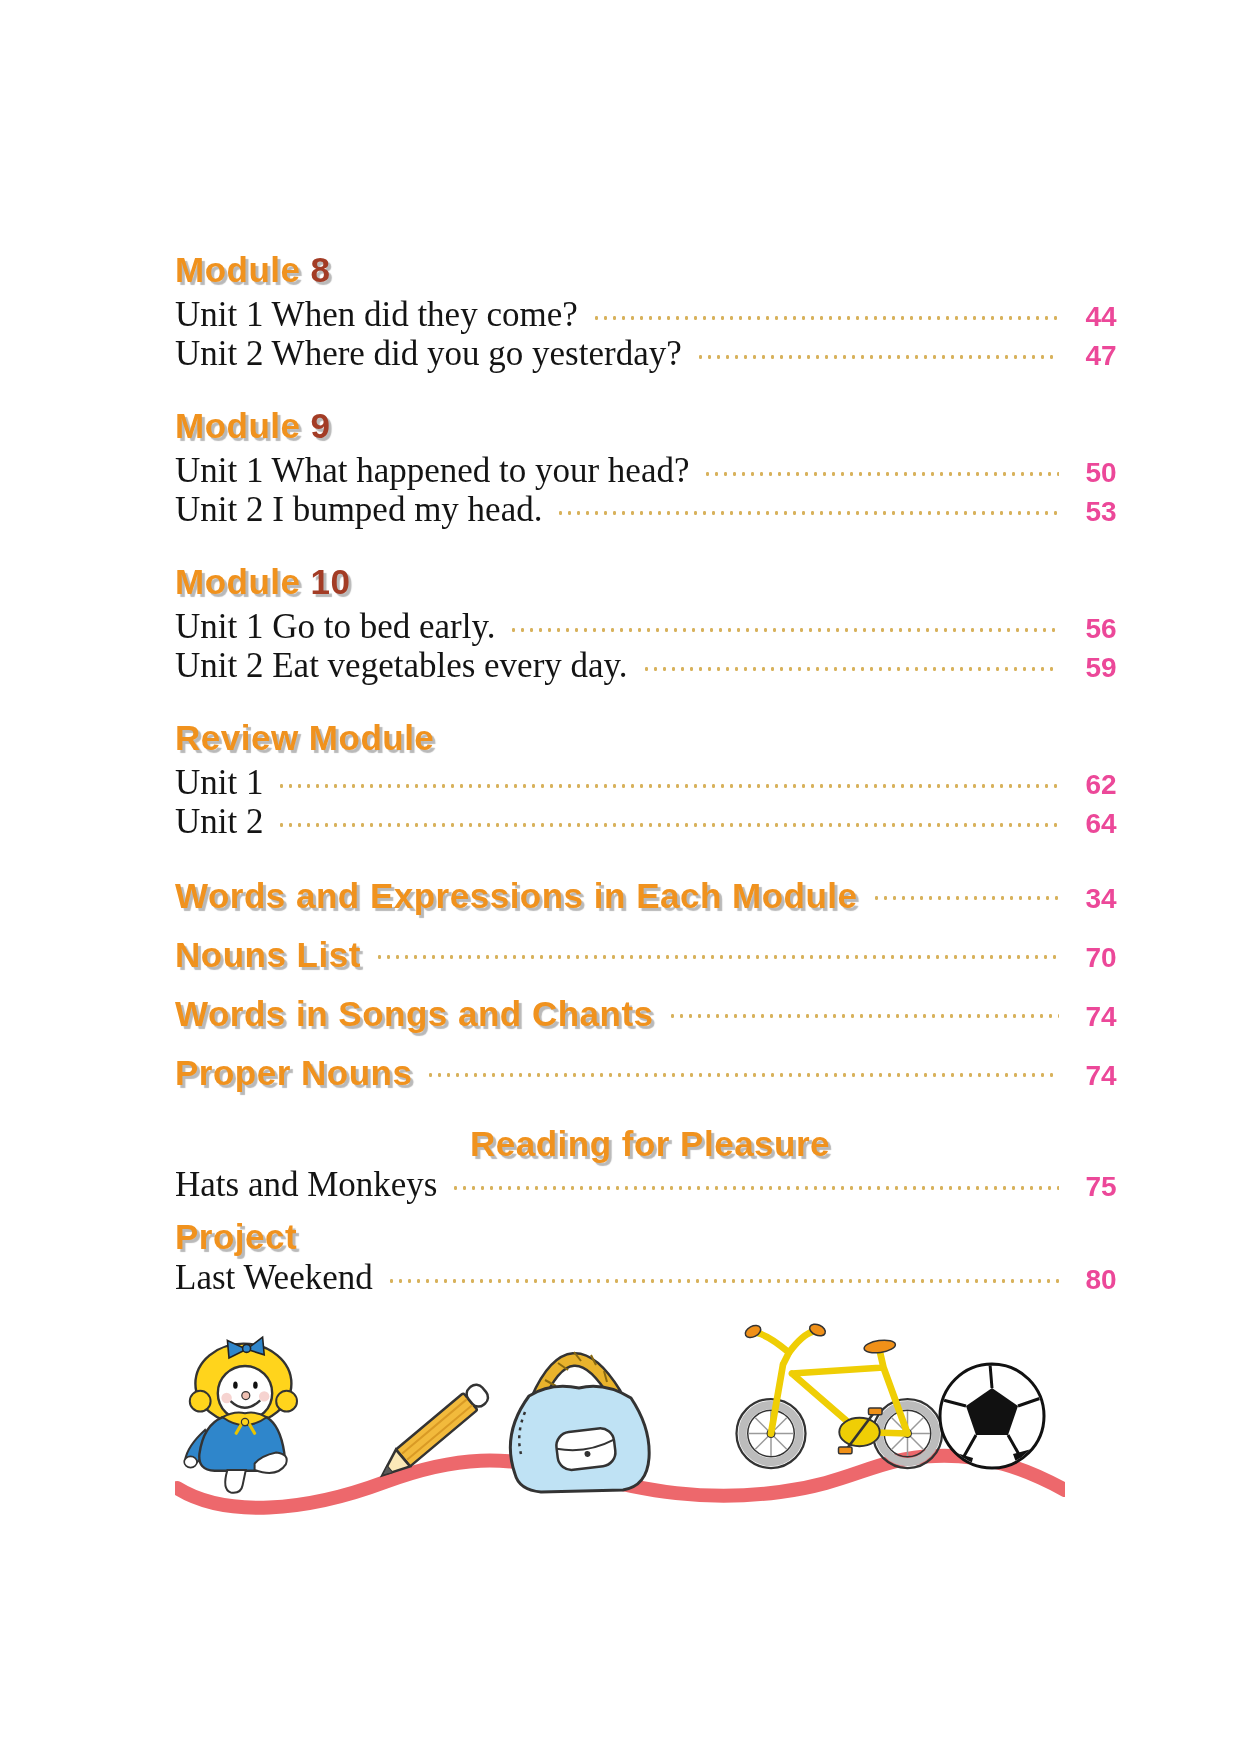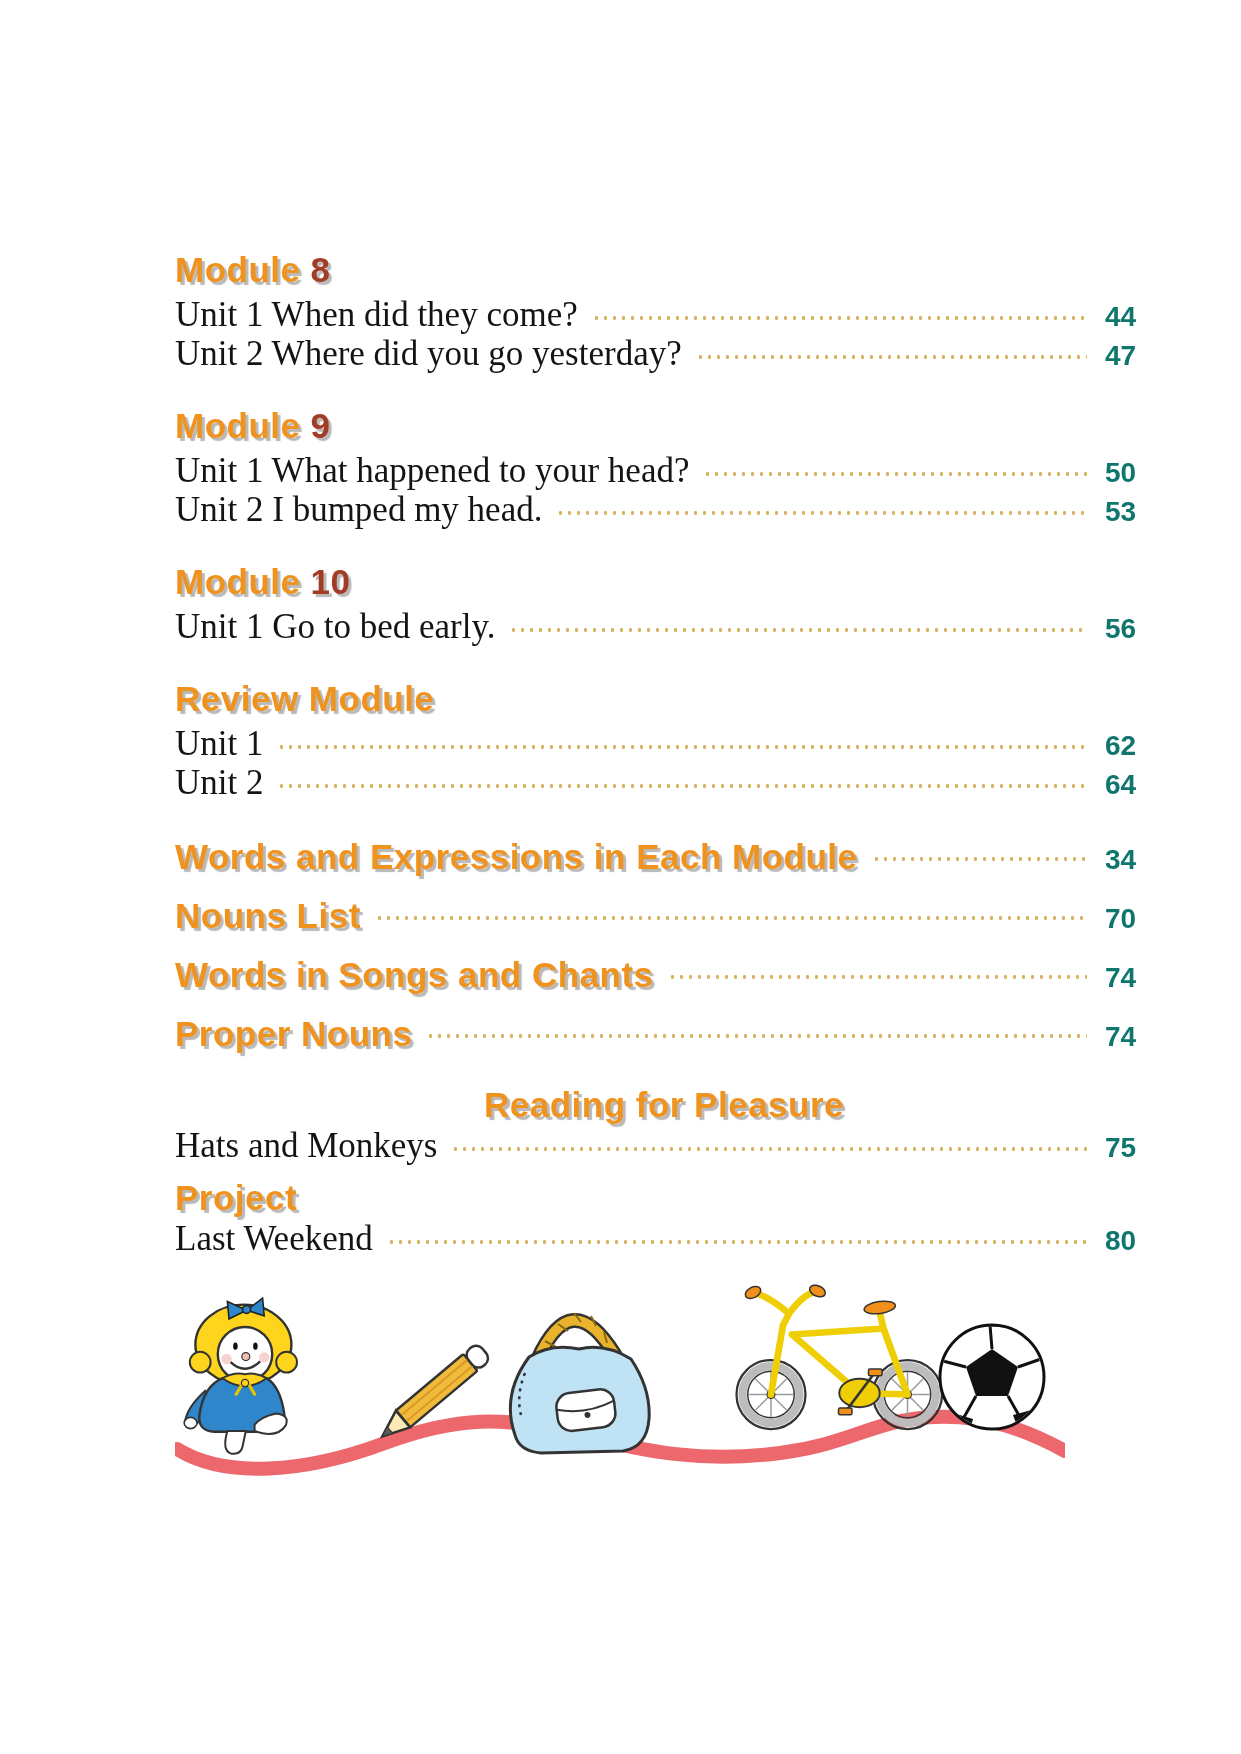--- a/index.html
+++ b/index.html
@@ -1,32 +1,32 @@
 <!DOCTYPE html>
 <html style="--heading-orange: #F0921E; --heading-number-brown: #A33C25; --dots-gold: #D8B25C; --text-black: #141414; --wave-red: #ED686C;"><head>
 <meta charset="utf-8">
 <style>
   html,body{margin:0;padding:0;background:#ffffff;}
   body{width:1241px;height:1754px;font-family:"Liberation Sans",sans-serif;}
-  .page{box-sizing:border-box;width:1241px;height:1754px;padding:250px 88px 0 175px;overflow:hidden;background:#fff;}
+  .page{box-sizing:border-box;width:1241px;height:1754px;padding:250px 116px 0 175px;overflow:hidden;background:#fff;}
 
   
   .mh{font-size:35px;line-height:40px;font-weight:bold;letter-spacing:.5px;
       color:var(--heading-orange,#F0921E);text-shadow:3px 3px 1px #b9b9b9;margin:0 0 6px 0;}
   .mh .mnum{color:var(--heading-number-brown,#A33C25);margin-left:10px;}
   section.mod{margin:0 0 32px 0;}
 
   
   .row{display:flex;align-items:baseline;line-height:37px;}
   .lbl{font-family:"Liberation Serif",serif;font-size:35px;color:#141414;white-space:nowrap;}
   .dots{flex:1;height:8px;margin:0 18px 0 14px;
         background-image:radial-gradient(circle,var(--dots-gold,#D8B25C) 1.7px,transparent 2px);
         background-size:9px 8px;background-repeat:repeat-x;background-position:0 100%;
         transform:translateY(-4px);}
-  .pg{font-weight:bold;font-size:28px;min-width:48px;text-align:left;color:#0f766e;}
+  .pg{font-weight:bold;font-size:28px;min-width:48px;text-align:center;color:#ec4899;}
 
   
   .row.big{line-height:44px;margin:12px 0;}
   .lbl-big{font-weight:bold;font-size:35px;letter-spacing:.5px;white-space:nowrap;
            color:var(--heading-orange,#F0921E);text-shadow:3px 3px 1px #b9b9b9;}
   .row.big .dots{transform:translateY(-6px);}
 
   .sec-rfp .mh{margin:26px 0 2px 0;text-align:center;}
   .sec-project .mh{margin:12px 0 2px 0;}
 
@@ -64,20 +64,25 @@
       <span class="pg">53</span>
     </div>
   </section>
 
   <section class="mod">
     <h2 class="mh"><span>Module</span><span class="mnum">10</span></h2>
     <div class="row">
       <span class="lbl">Unit 1 Go to bed early.</span>
       <span class="dots"></span>
       <span class="pg">56</span>
+    </div>
+    <div class="row">
+      <span class="lbl">Unit 2 Eat vegetables every day.</span>
+      <span class="dots"></span>
+      <span class="pg">59</span>
     </div>
   </section>
 
   <section class="mod">
     <h2 class="mh"><span>Review Module</span><span class="mnum"></span></h2>
     <div class="row">
       <span class="lbl">Unit 1</span>
       <span class="dots"></span>
       <span class="pg">62</span>
     </div>

